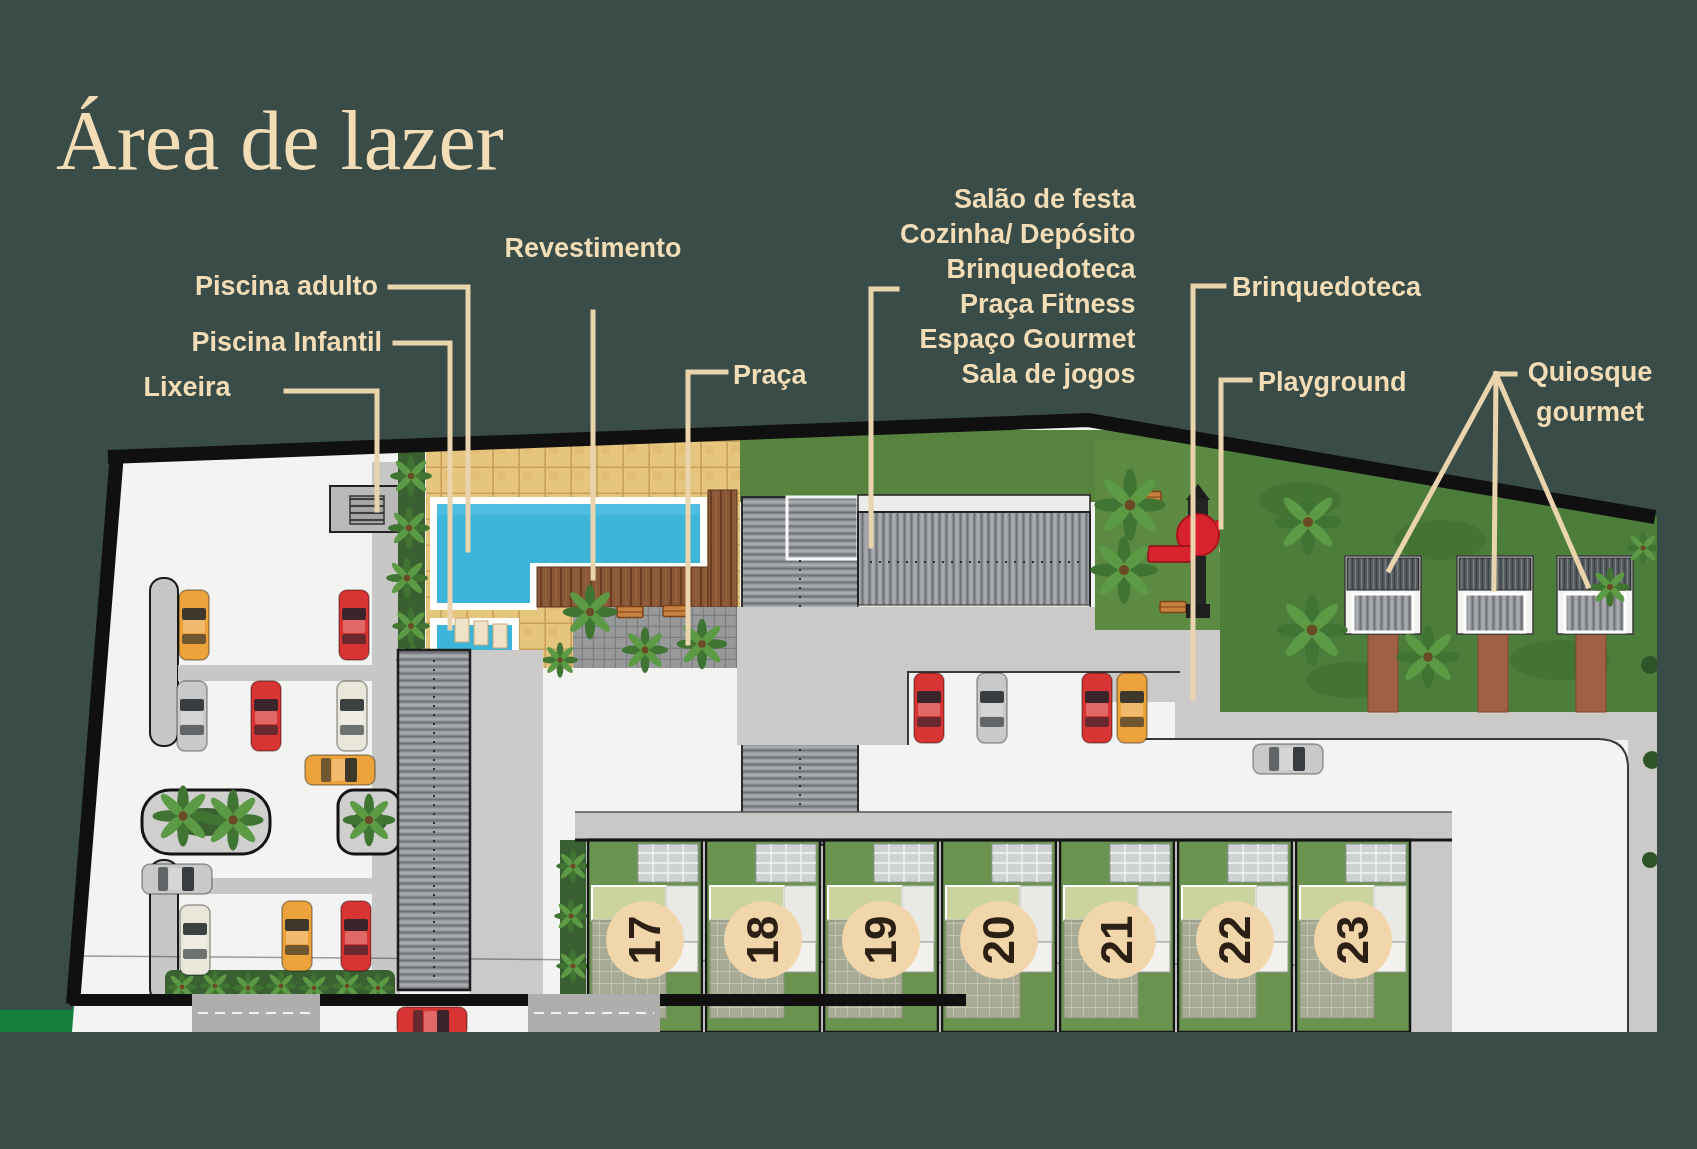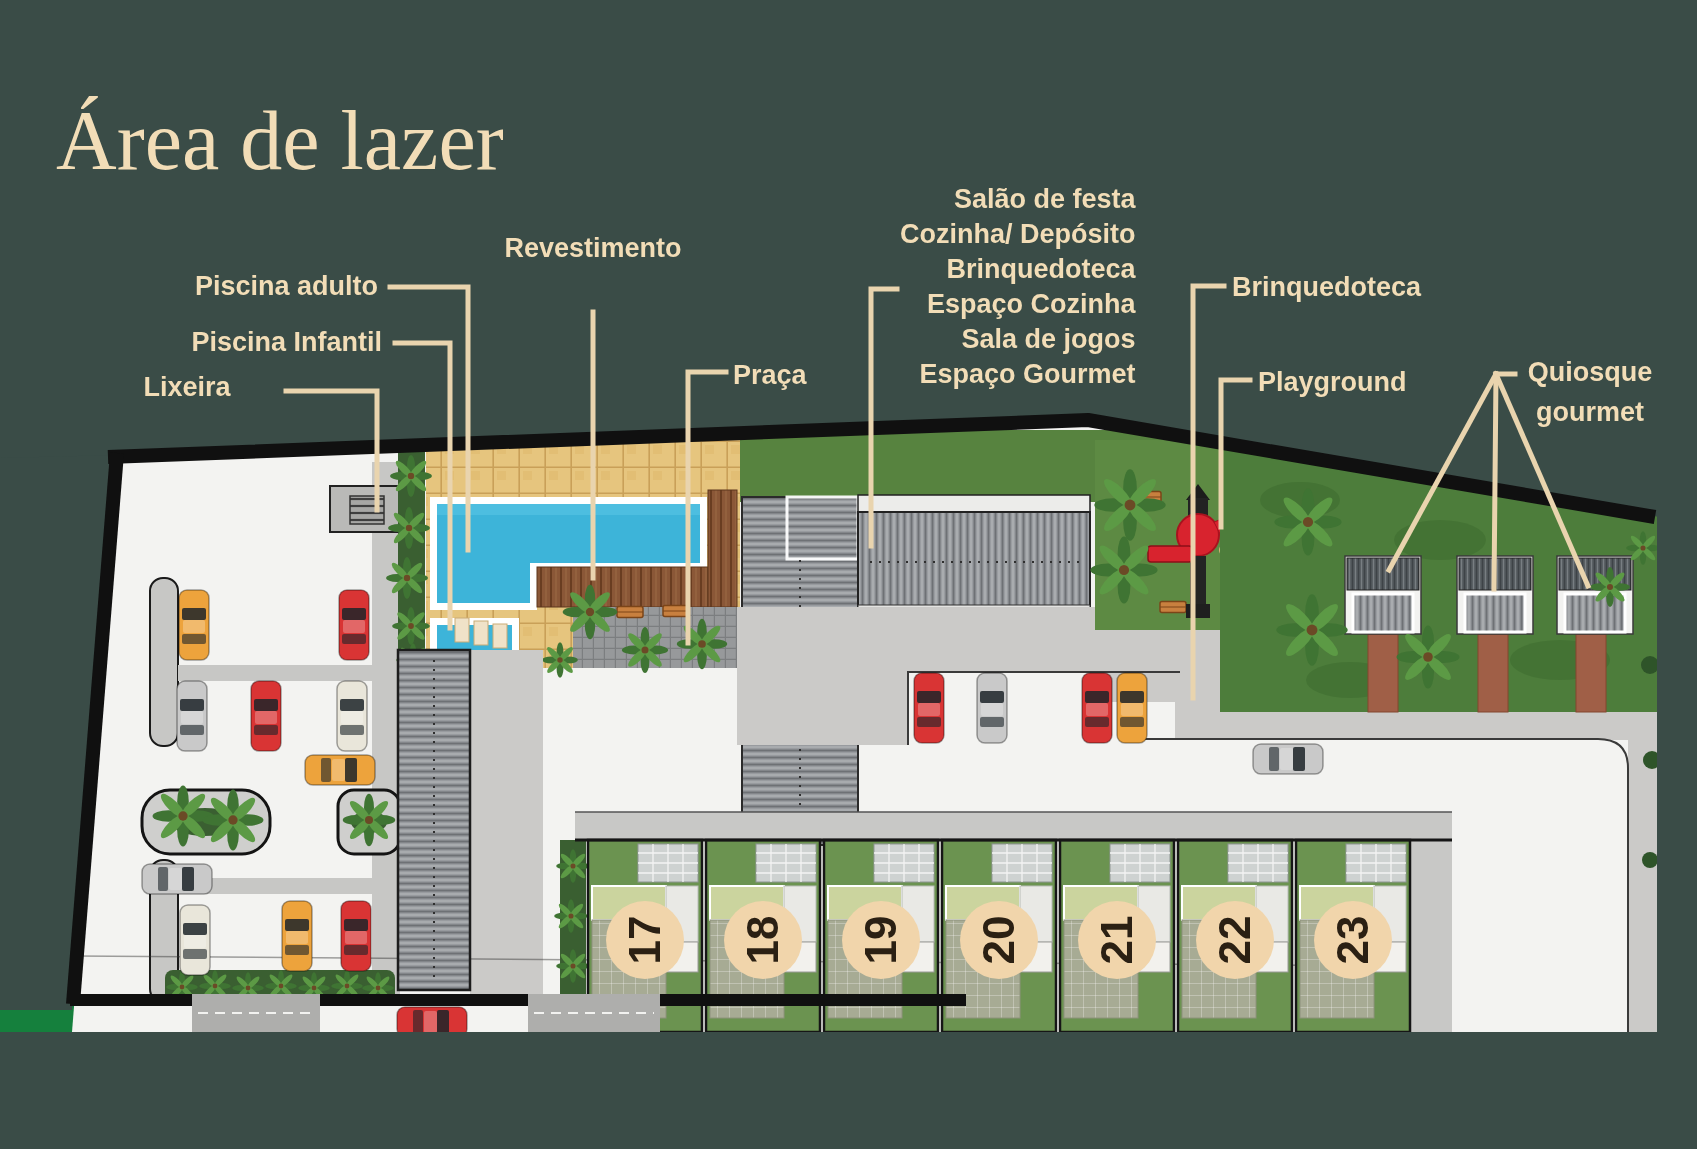--- a/index.html
+++ b/index.html
@@ -472,23 +472,23 @@
 <div class="label center rev-block" style="left:458px;top:230px;width:270px;">
   <div>Revestimento</div>
 </div>
 
 <div class="label" style="left:733px;top:360px;">Praça</div>
 
 <div class="label" style="left:900px;top:182px;">
   <div class="amenity-line">Salão de festa</div>
   <div class="amenity-line">Cozinha/ Depósito</div>
   <div class="amenity-line">Brinquedoteca</div>
-  <div class="amenity-line">Espaço Cozinha</div>
+  <div class="amenity-line">Praça Fitness</div>
+  <div class="amenity-line">Espaço Gourmet</div>
   <div class="amenity-line">Sala de jogos</div>
-  <div class="amenity-line">Espaço Gourmet</div>
 </div>
 
 <div class="label" style="left:1232px;top:272px;">Brinquedoteca</div>
 <div class="label" style="left:1258px;top:367px;">Playground</div>
 
 <div class="label center quiosque-block" style="left:1512px;top:352px;width:156px;">
   <div>Quiosque</div>
   <div>gourmet</div>
 </div>
 

